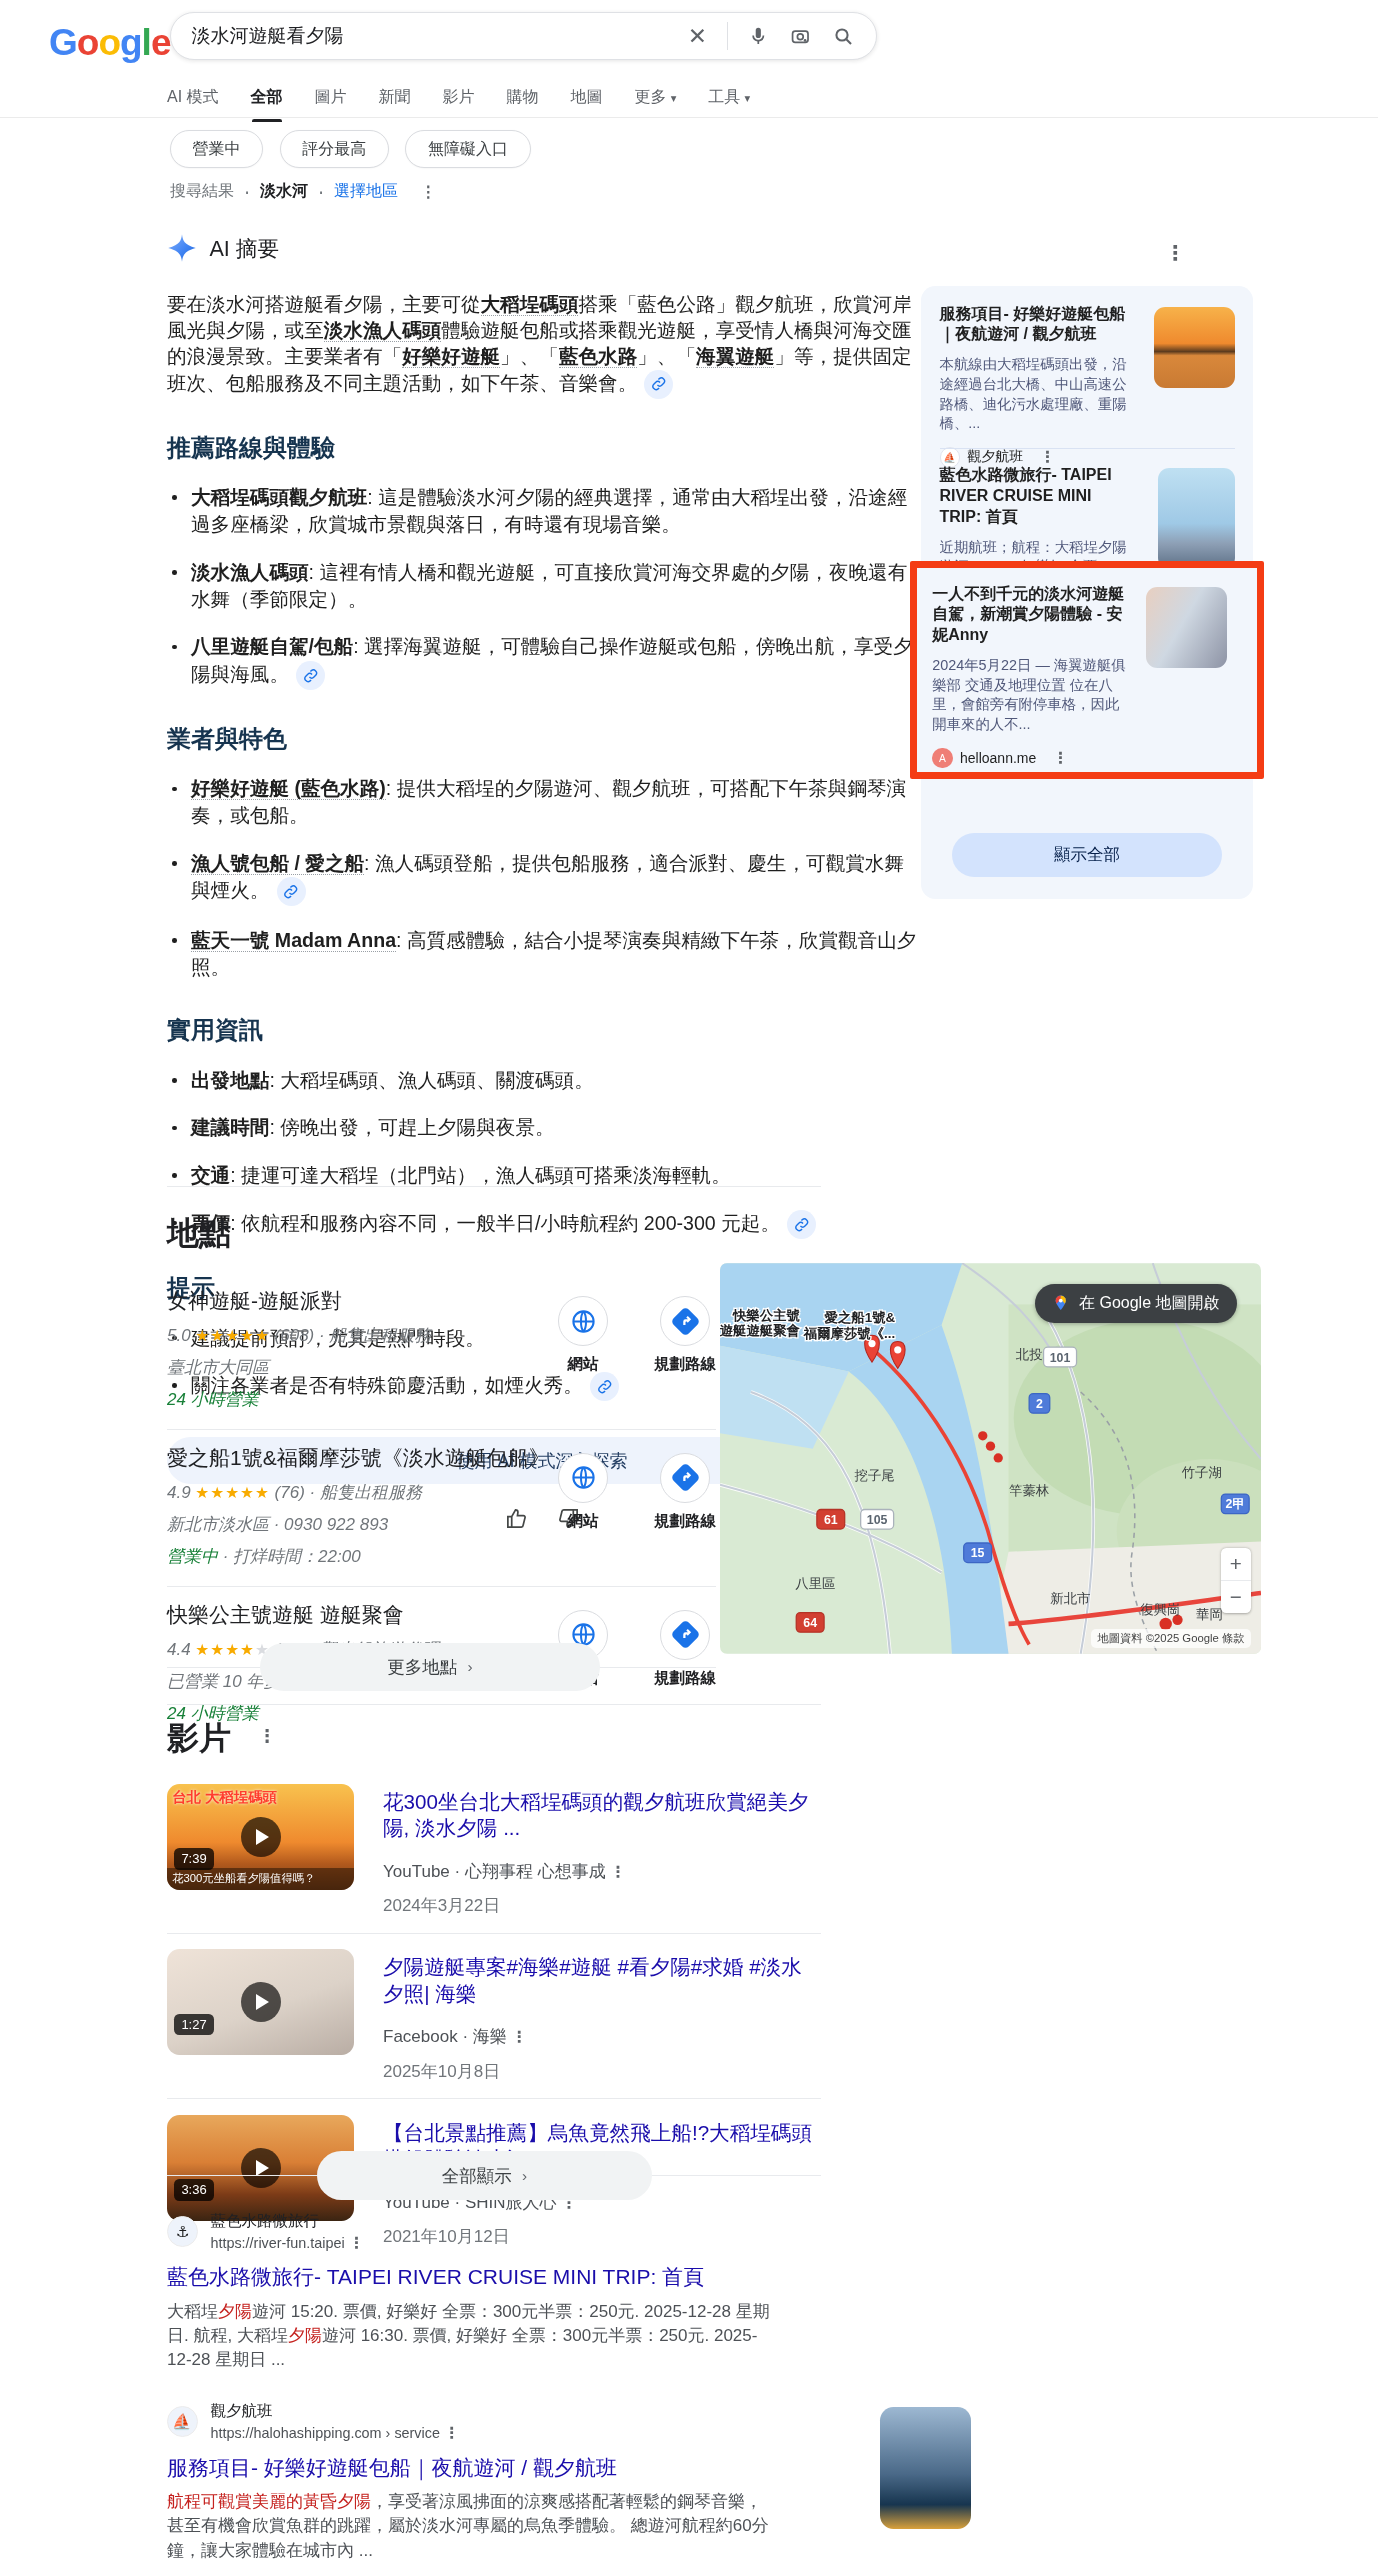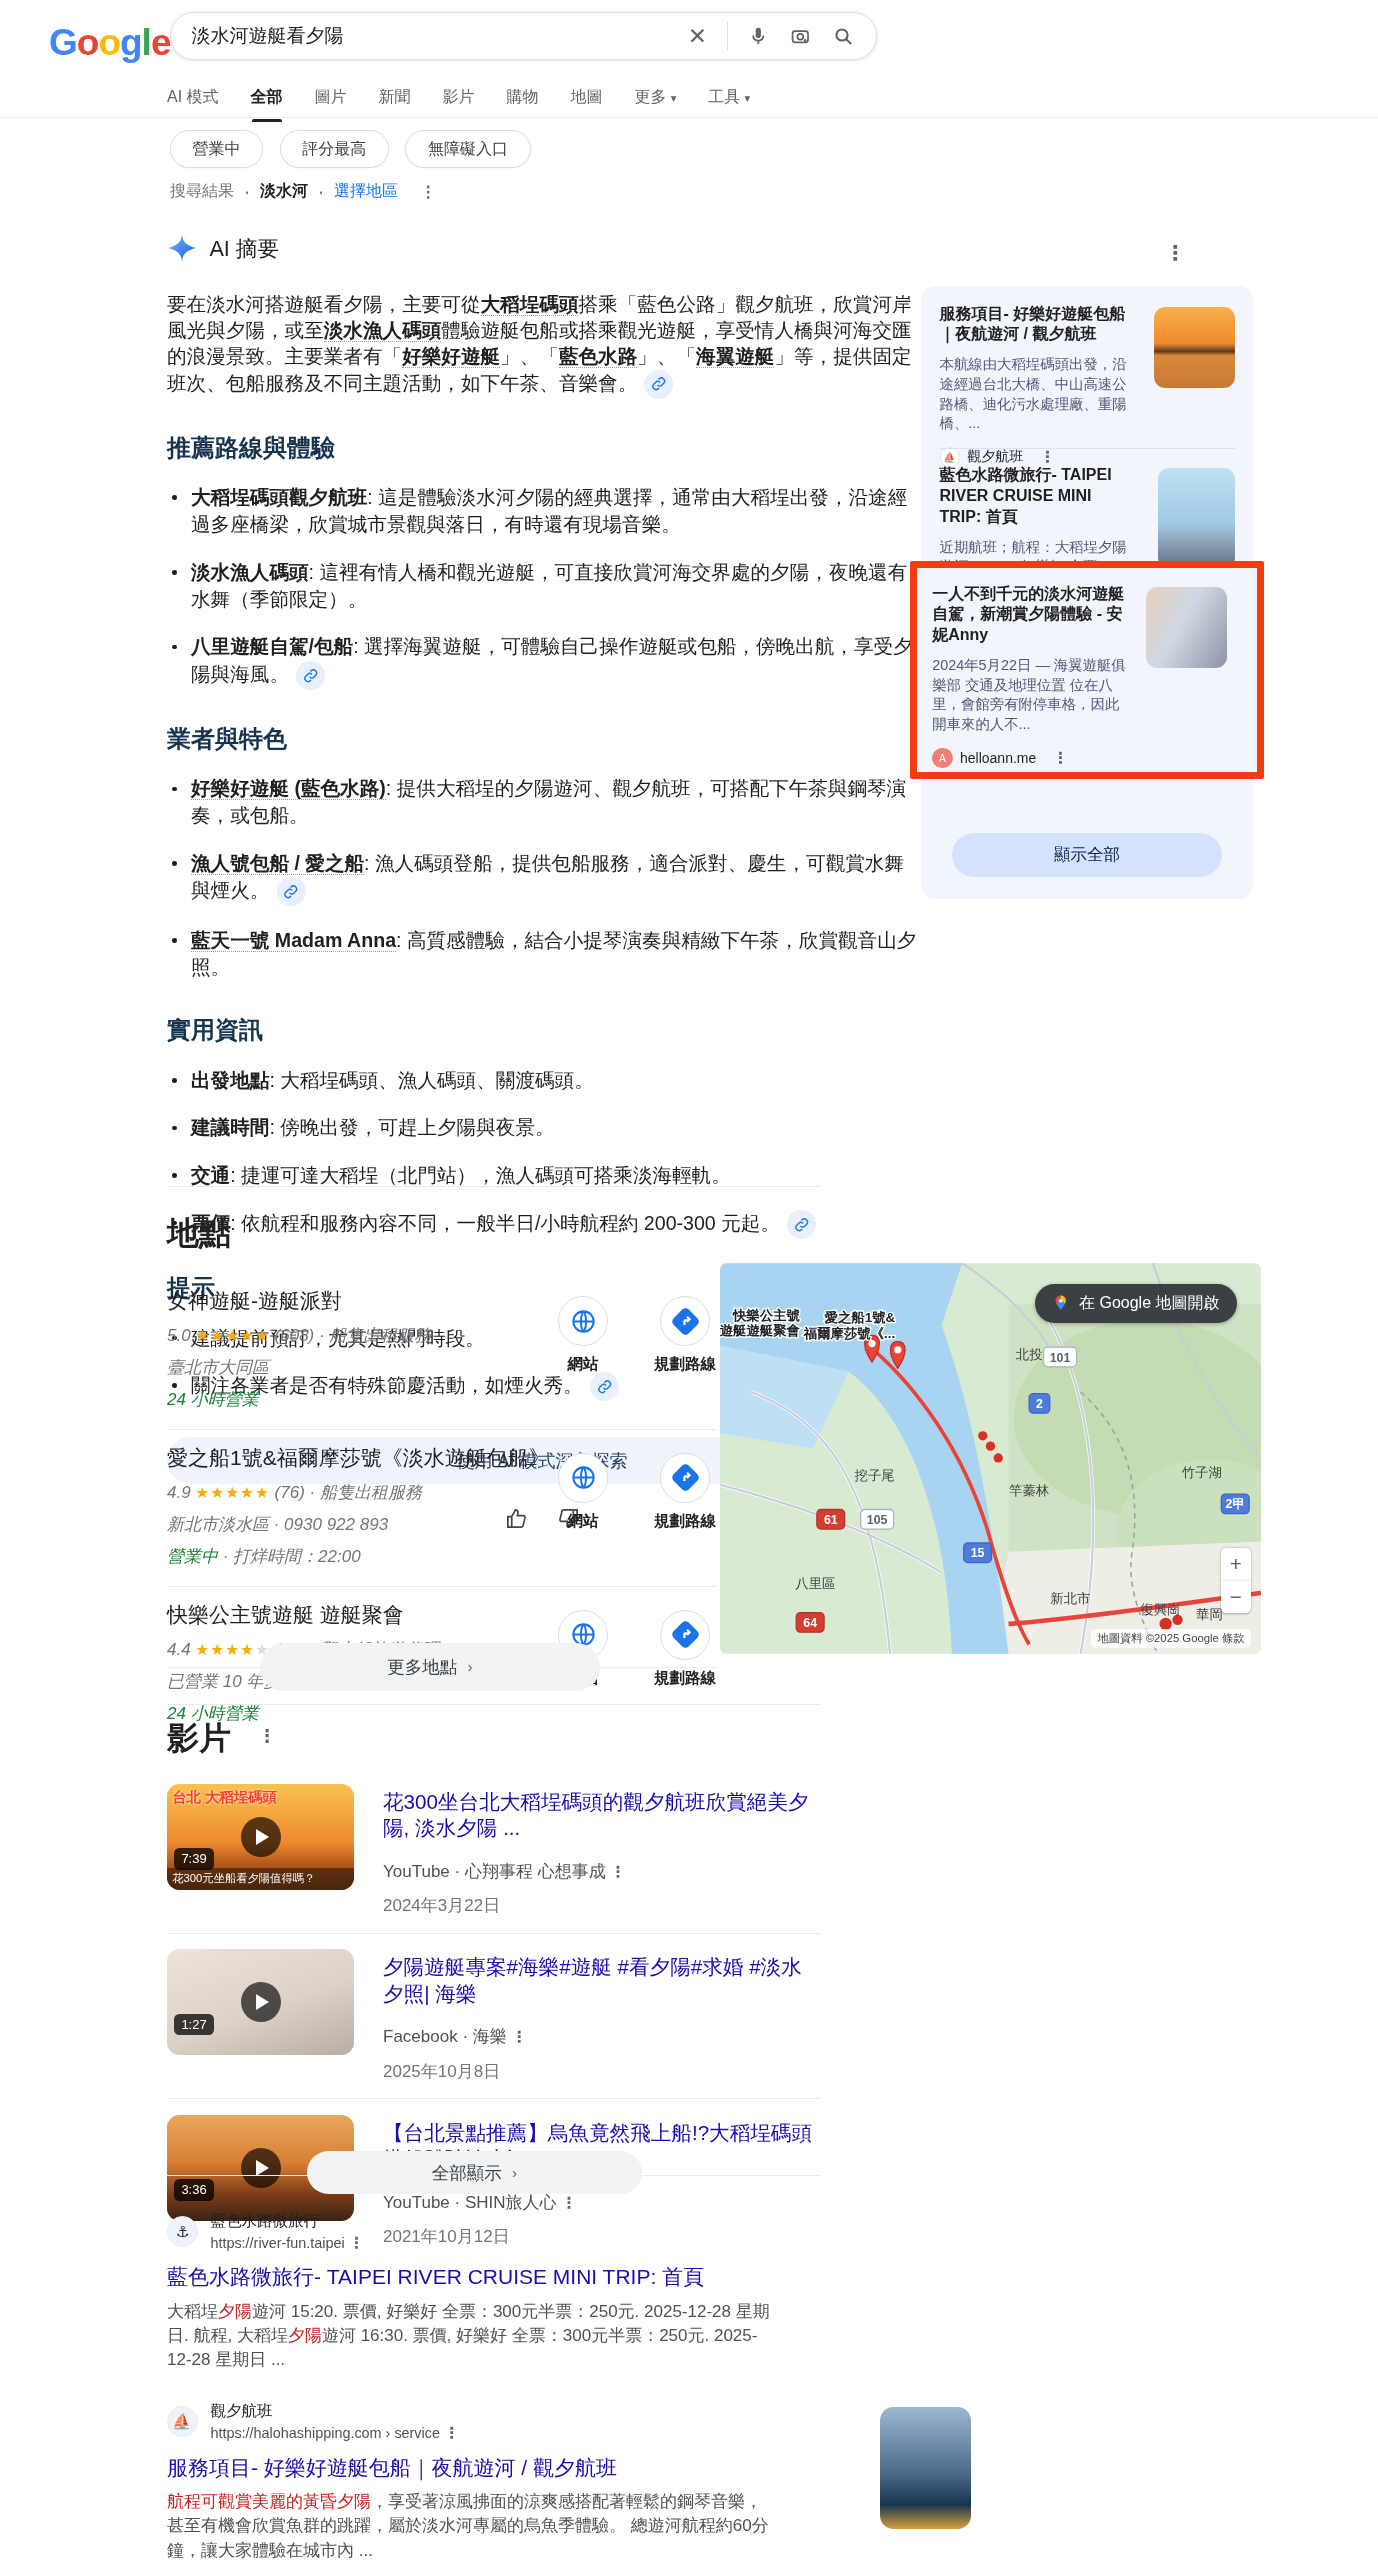--- a/index.html
+++ b/index.html
@@ -498,21 +498,21 @@
           <div class="vdur">3:36</div>
         </div>
         <div>
           <div class="vtitle">【台北景點推薦】烏魚竟然飛上船!?大稻埕碼頭搭船體驗淡水河 ...</div>
           <div class="vsrc">YouTube · SHIN旅人心  <span class="dots3">⋮</span></div>
           <div class="vdate">2021年10月12日</div>
         </div>
       </div>
     </div>
   <div class="hr-behind" style="left:167px; top:2175px; width:654px"></div>
-  <div class="more-pill" style="left:307px; top:2151px; width:335px; height:43px">
+  <div class="more-pill" style="left:317px; top:2151px; width:335px; height:49px">
     <span>全部顯示</span>
       <span style="font-size:15.5px; color:#5f6368">›</span>
   </div>
 
   <div class="results" id="results">
       <div class="res" style="margin-bottom: 29px;">
         <div class="r-head">
           <div class="r-fav" style="background: rgb(238, 243, 251);">⚓</div>
           <div>
             <div class="r-site">藍色水路微旅行</div>

